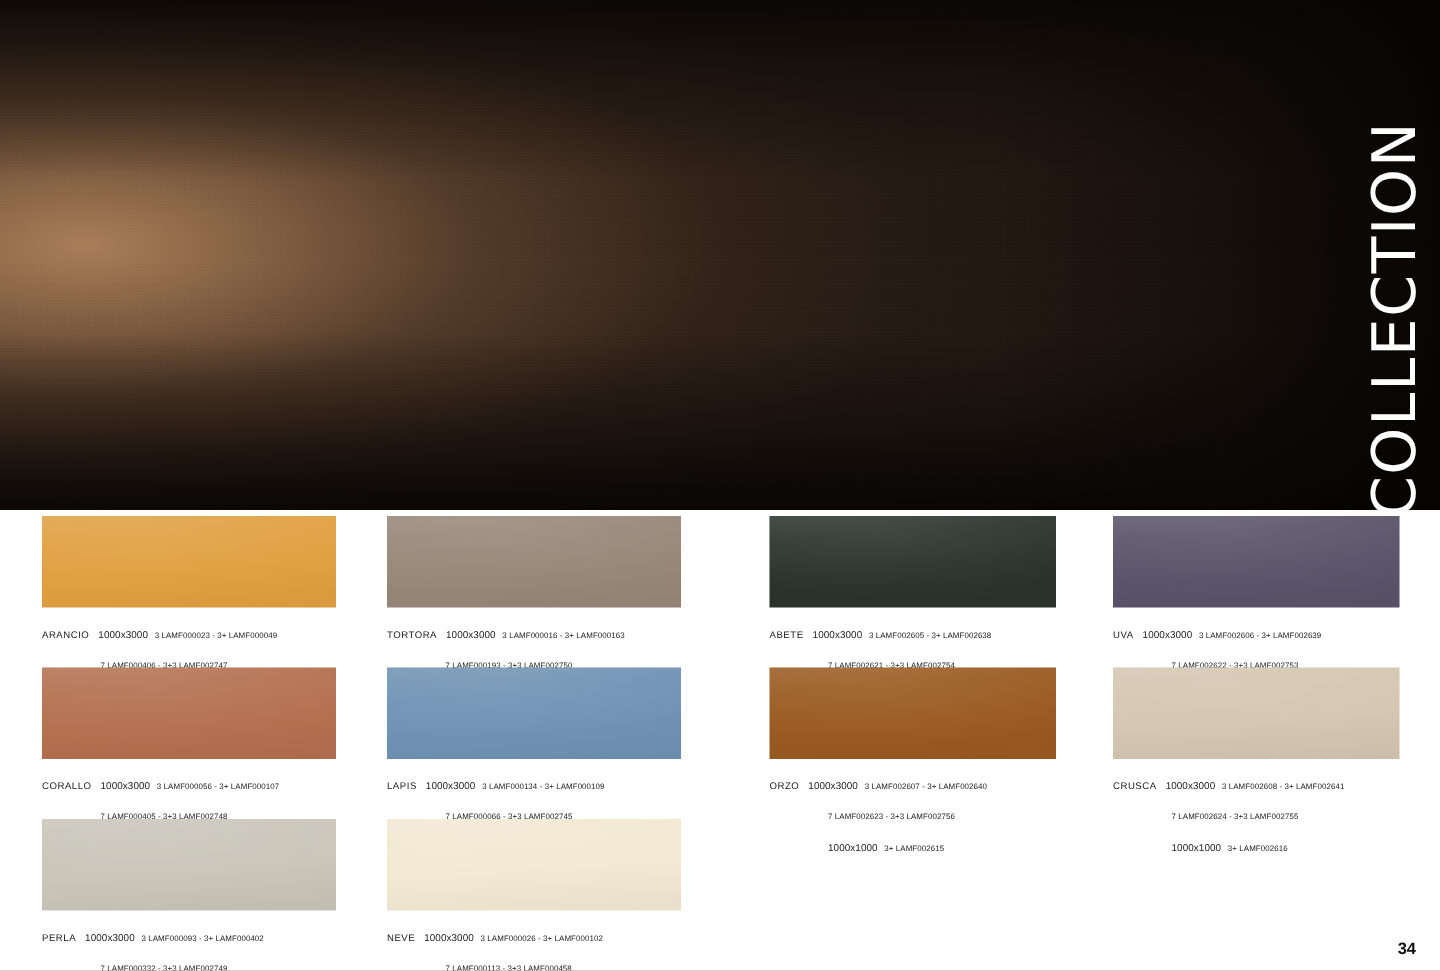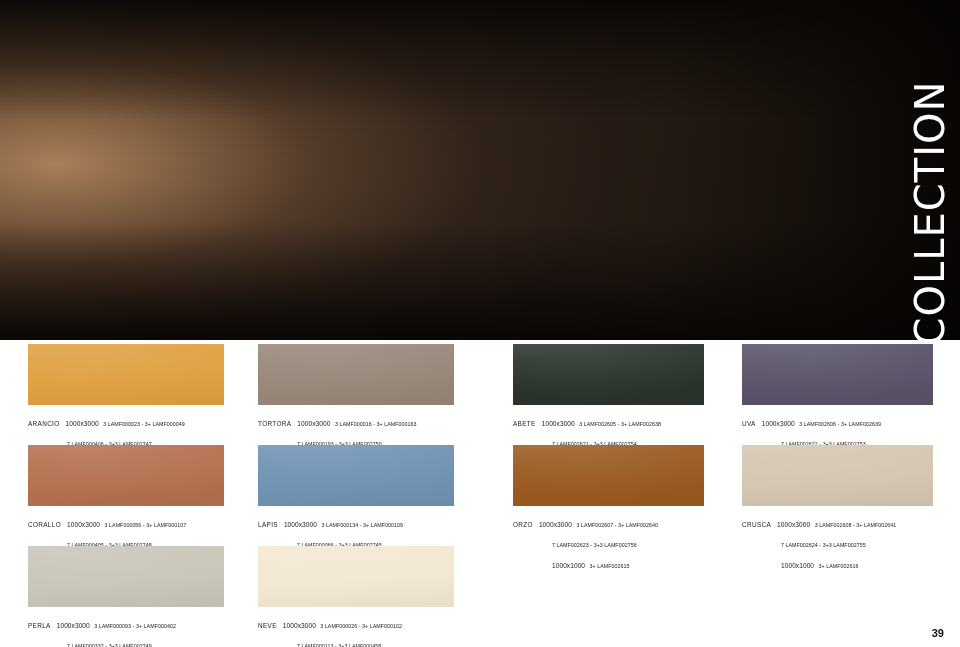--- a/index.html
+++ b/index.html
@@ -378,14 +378,14 @@
           <span class="cap-name">NEVE</span><span class="cap-fmt">1000x3000</span>&nbsp;<span class="cap-code">3 LAMF000026 - 3+ LAMF000102</span>
         </span>
         <span class="cap-line cap-l2">
           <span class="cap-code">7 LAMF000113 - 3+3 LAMF000458</span>
         </span>
 
       </div>
     </div>
   </div>
 
-  <div class="pagenum">39</div>
+  <div class="pagenum">34</div>
 </div>
 
 </body></html>

